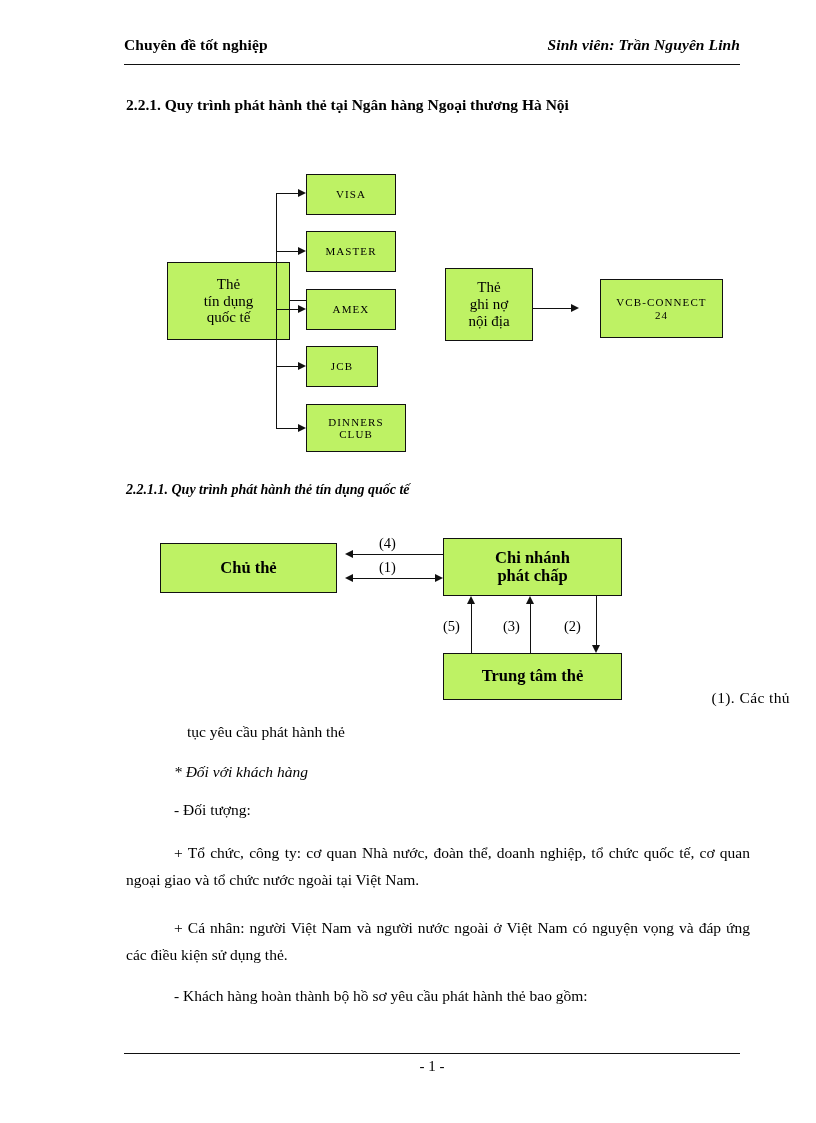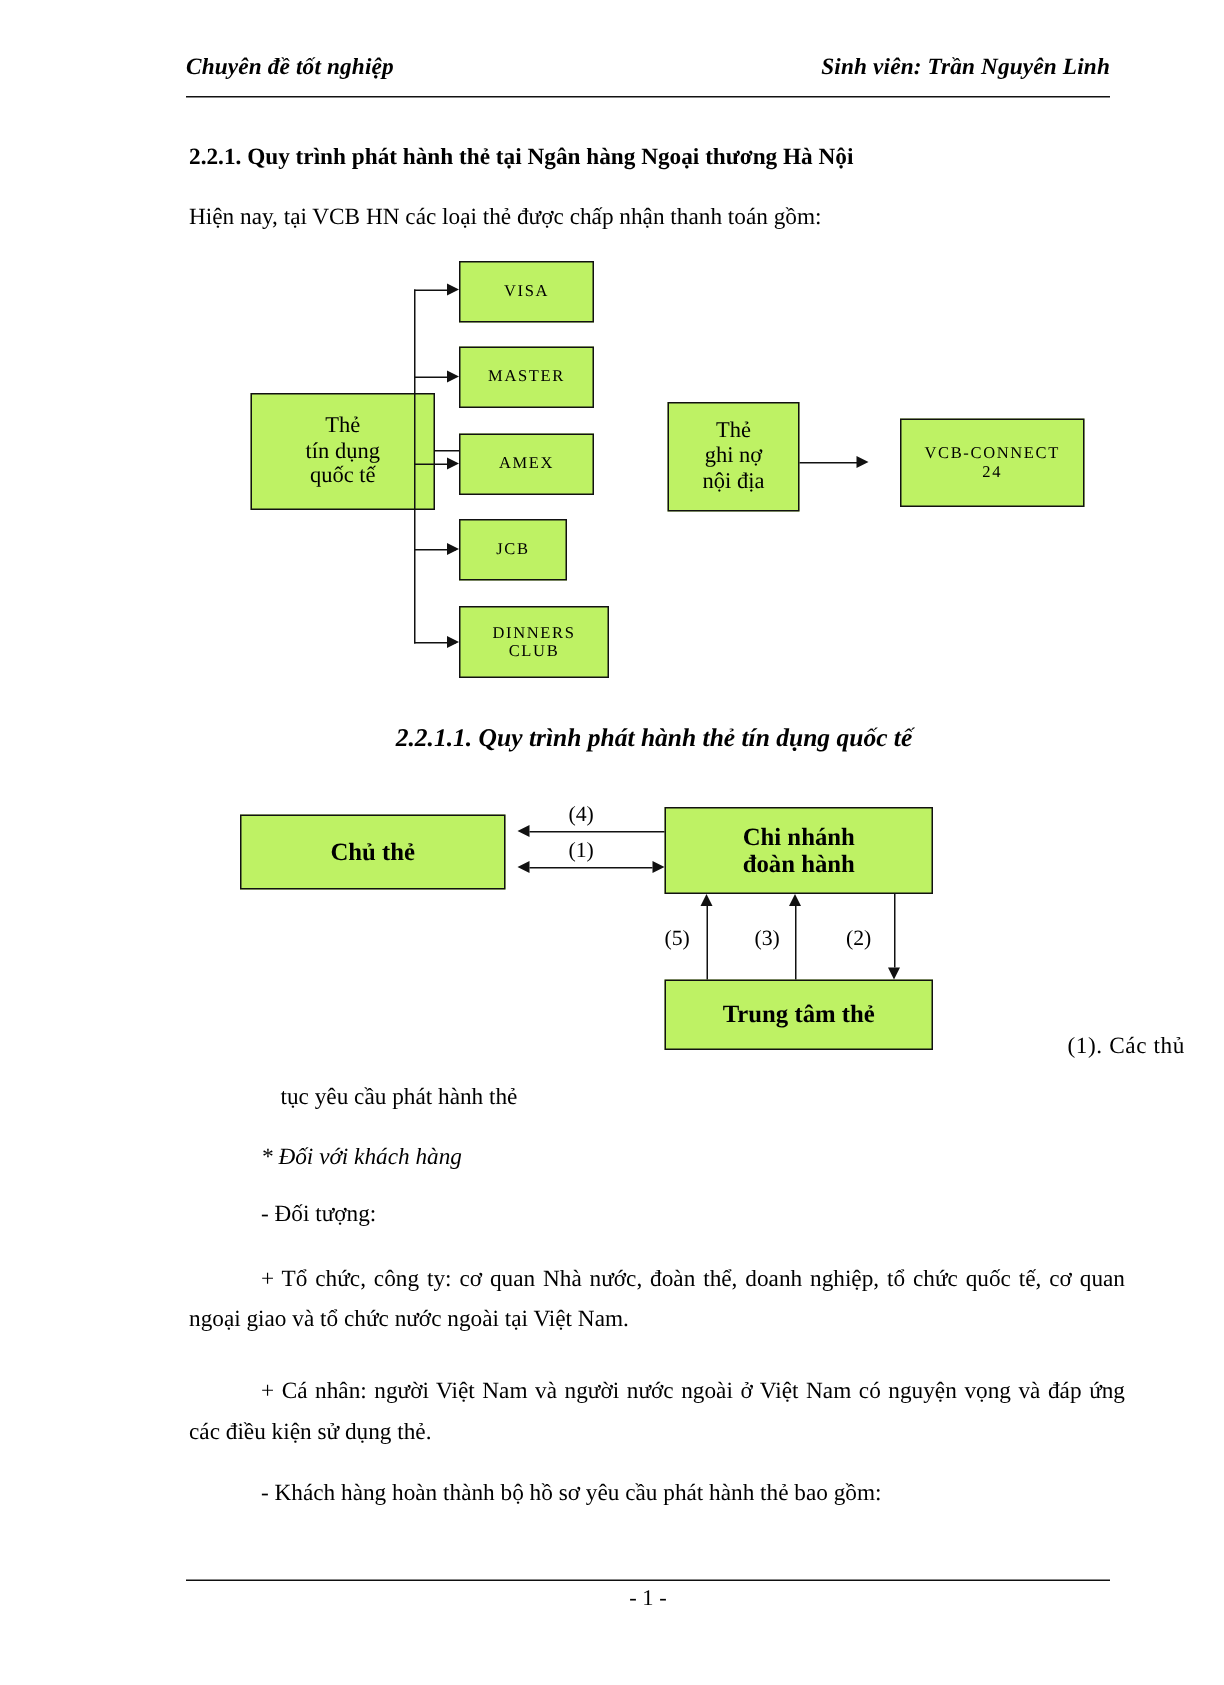--- a/index.html
+++ b/index.html
@@ -25,21 +25,20 @@
     left: 124px;
     top: 36px;
     width: 616px;
     height: 28px;
     border-bottom: 1.6px solid #111;
   }
   .header-left {
     position: absolute;
     left: 0;
     top: 0;
-    font-style: italic;
     font-weight: bold;
     font-size: 15.5px;
     letter-spacing: 0.1px;
     white-space: nowrap;
   }
   .header-right {
     position: absolute;
     right: 0;
     top: 0;
     font-style: italic;
@@ -65,24 +64,23 @@
     top: 136px;
     width: 640px;
     font-size: 15.5px;
     white-space: nowrap;
   }
   .subheading {
     position: absolute;
     left: 126px;
     top: 482px;
     width: 620px;
-    text-align: center;
     font-style: italic;
     font-weight: bold;
-    font-size: 17px;
+    font-size: 14px;
     white-space: nowrap;
   }
 
   .para {
     position: absolute;
     font-size: 15.5px;
     line-height: 1.05;
   }
   .para.right-frag {
     left: 400px;
@@ -188,21 +186,20 @@
 <body>
 
 <div id="page">
 
   <div class="header">
     <span class="header-left">Chuyên đề tốt nghiệp</span>
     <span class="header-right">Sinh viên: Trần Nguyên Linh</span>
   </div>
 
   <div class="heading">2.2.1. Quy trình phát hành thẻ tại Ngân hàng Ngoại thương Hà Nội</div>
-  <div class="intro">Hiện nay, tại VCB HN các loại thẻ được chấp nhận thanh toán gồm:</div>
 
   <div>
 
     <div class="dbox label-3line" style="left:167px; top:262px; width:123px; height:78px;">Thẻ
 tín dụng
 quốc tế</div>
 
     <div class="hline" style="left:290px; top:300px; width:22px;"></div>
 
     <div class="vline" style="left:276px; top:193px; height:236px;"></div>
@@ -237,21 +234,21 @@
 24</div>
   </div>
 
   <div class="subheading">2.2.1.1. Quy trình phát hành thẻ tín dụng quốc tế</div>
 
   <div>
 
     <div class="dbox bold" style="left:160px; top:543px; width:177px; height:50px;">Chủ thẻ</div>
 
     <div class="dbox bold" style="left:443px; top:538px; width:179px; height:58px;">Chi nhánh
-đoàn hành</div>
+phát chấp</div>
 
     <div class="dbox bold" style="left:443px; top:653px; width:179px; height:47px;">Trung tâm thẻ</div>
 
     <div class="hline" style="left:353px; top:554px; width:90px;"></div>
     <div class="arrow-l" style="left:345px; top:550px;"></div>
     <div class="flowlabel" style="left:379px; top:535px;">(4)</div>
 
     <div class="hline" style="left:353px; top:578px; width:82px;"></div>
     <div class="arrow-l" style="left:345px; top:574px;"></div>
     <div class="arrow-r" style="left:435px; top:574px;"></div>

